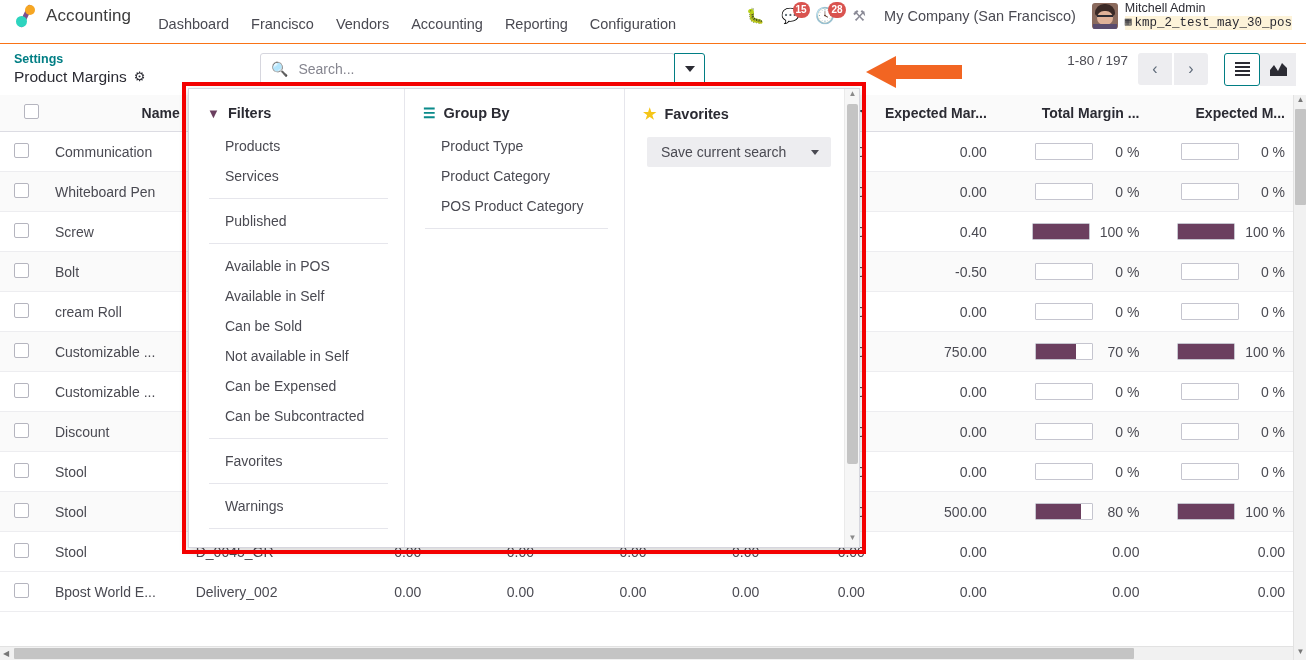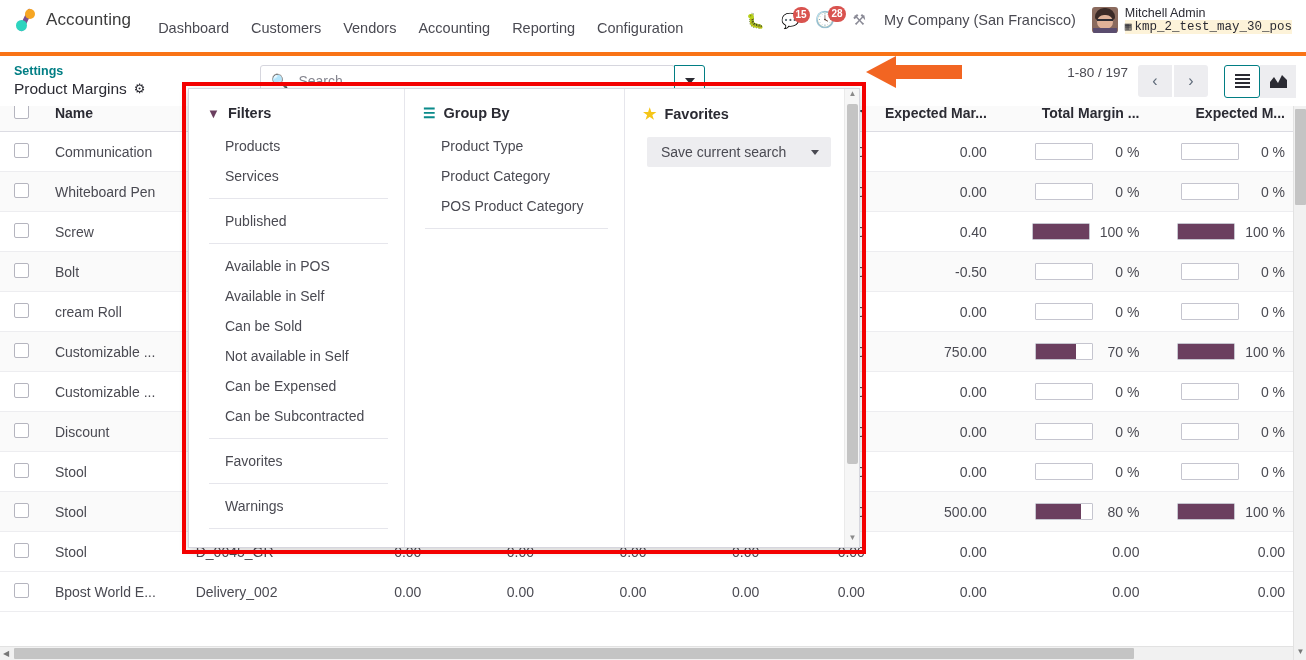--- a/index.html
+++ b/index.html
@@ -8,25 +8,25 @@
     width: 1306px; height: 660px;
     overflow: hidden;
     font-family: "Liberation Sans", sans-serif;
     background: #ffffff;
     color: #374151;
   }
   #app { position: relative; width: 1306px; height: 660px; overflow: hidden; background:#fff; }
 
   
   .navbar {
-    height: 56px; width: 100%;
+    height: 44px; width: 100%;
     background: #ffffff;
     display: flex; align-items: center;
     padding: 0 10px 12px 12px;
-    border-bottom: 4px solid #f97316;
+    border-bottom: 1px solid #f97316;
     position: relative; z-index: 5;
   }
   .brand { display: flex; align-items: center; gap: 8px; margin-right: 16px; }
   .app-logo { position: relative; width: 26px; height: 26px; }
   .app-logo .bar {
     position: absolute; left: 11px; top: 1px;
     width: 5px; height: 24px; background: #7b4f8e;
     transform: rotate(26deg); border-radius: 2px;
   }
   .app-logo .dot-a {
@@ -128,21 +128,21 @@
   }
   .view-btn.active { background:#fff; border: 1px solid #017e84; border-radius: 3px; }
   .list-glyph { display:flex; flex-direction:column; gap:2px; }
   .list-glyph i { display:block; width:15px; height:2px; background:#2b2b33; }
 
   
   .table-area { position: absolute; top: 95px; left: 0; right: 0; bottom: 0; overflow: hidden; background:#fff; }
   table.list { border-collapse: collapse; width: 1293px; table-layout: fixed; }
   table.list th {
     font-size: 14px; color: #2b2b33; font-weight: bold;
-    text-align: left; padding: 9px 8px;
+    text-align: right; padding: 9px 8px;
     background: #fafafa; border-bottom: 1px solid #dcdce3;
     white-space: nowrap; overflow: hidden; text-overflow: ellipsis;
   }
   table.list th.num, table.list td.num { text-align: right; }
   table.list td {
     font-size: 14px; color: #4a4a52;
     padding: 9px 8px; border-bottom: 1px solid #ededf0;
     white-space: nowrap; overflow: hidden; text-overflow: ellipsis;
     height: 40px;
   }
@@ -251,21 +251,21 @@
     <div class="brand">
       <span class="app-logo">
         <span class="bar"></span>
           <span class="dot-a"></span>
           <span class="dot-b"></span>
       </span>
       <span class="brand-name">Accounting</span>
     </div>
     <div class="nav-menu">
       <div class="nav-item">Dashboard</div>
-      <div class="nav-item">Customers</div>
+      <div class="nav-item">Francisco</div>
       <div class="nav-item">Vendors</div>
       <div class="nav-item">Accounting</div>
       <div class="nav-item">Reporting</div>
       <div class="nav-item">Configuration</div>
     </div>
 
     <div class="nav-right">
       <div class="sysicon">
         <span class="bug-glyph">🐛</span>
       </div>

